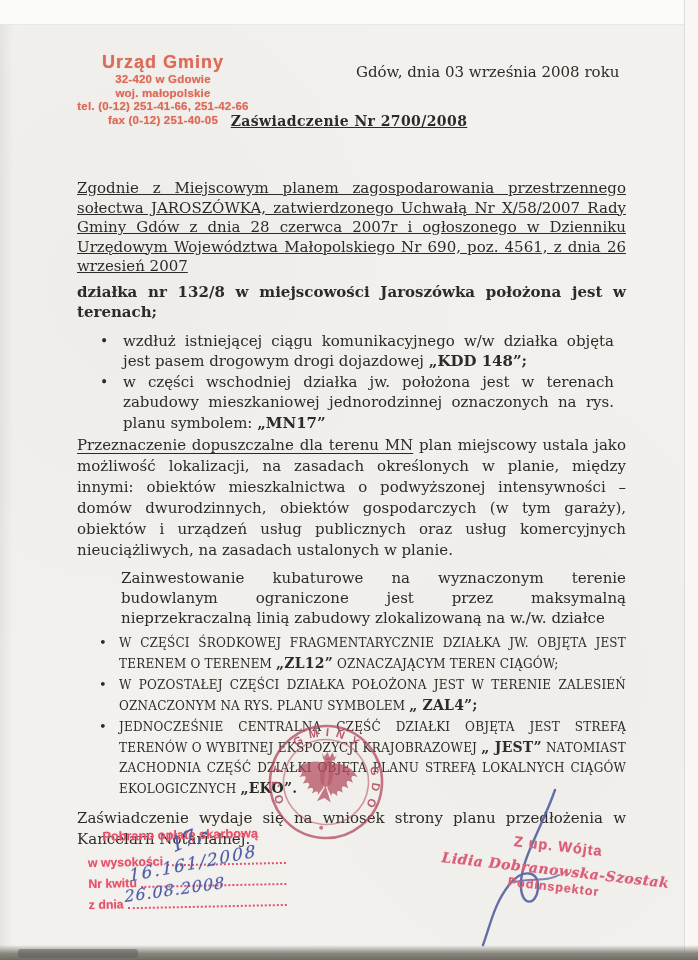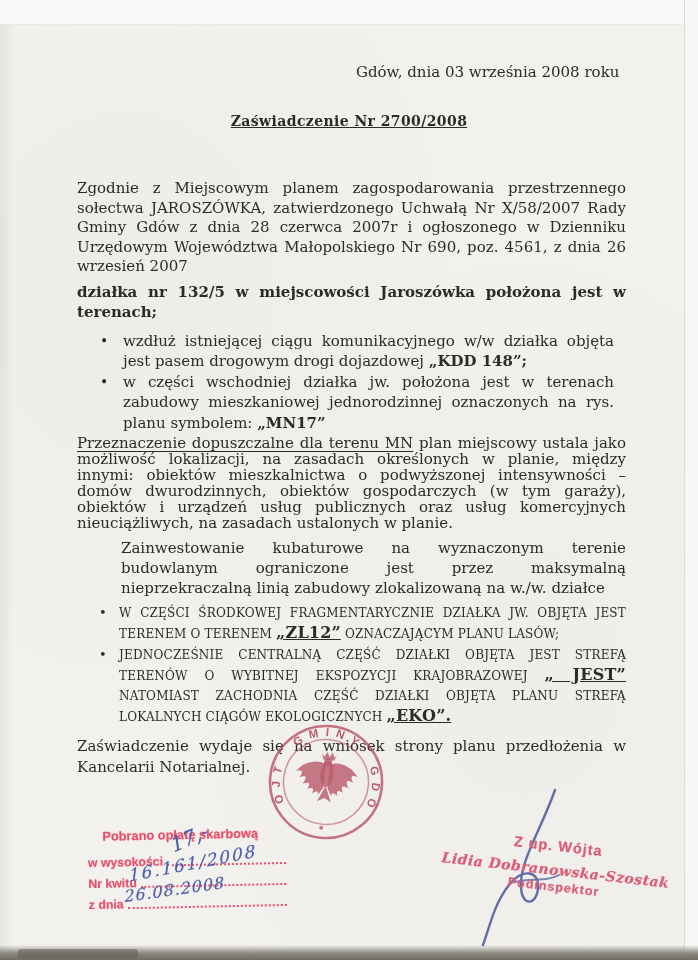--- a/index.html
+++ b/index.html
@@ -28,34 +28,34 @@
   .office-stamp .os-name{font-size:18px;font-weight:bold;letter-spacing:1px;}
   .office-stamp .os-line{font-size:11.5px;line-height:13.5px;font-weight:bold;letter-spacing:.2px;}
 
   .date-line{position:absolute;left:356px;top:63px;font-size:15px;text-align:center;}
   .doc-title{position:absolute;left:0;top:113px;width:100%;text-align:center;
     font-size:14px;font-weight:bold;letter-spacing:.4px;text-decoration:underline;}
 
   
   .content{position:absolute;left:77px;top:179px;width:549px;font-size:15px;line-height:19.5px;}
   .content p{margin:0;text-align:justify;}
-  .p-intro{line-height:19.5px;margin-bottom:5px !important;}
+  .p-intro{line-height:19.5px;margin-bottom:5px !important;text-decoration:underline;}
   .p-parcel{font-weight:bold;word-spacing:5px;line-height:20px;margin-bottom:9px !important;}
   ul.mn-list{margin:0 12px 2px 0;padding:0 0 0 46px;list-style:none;}
   ul.mn-list li{position:relative;text-align:justify;line-height:20.5px;}
   ul.mn-list li::before{content:"•";position:absolute;left:-23px;top:0;font-size:14px;}
   .u{text-decoration:underline;text-underline-offset:3px;}
-  .p-perm{line-height:16px;}
+  .p-perm{line-height:21px;}
   .p-boldstate{font-weight:bold;word-spacing:2px;line-height:20.5px;margin-top:1px !important;}
   .p-indent{margin:7px 0 0 44px !important;width:505px;line-height:20px;}
   ul.caps-list{margin:5px 0 0 0;padding:0 0 0 42px;list-style:none;
     font-size:12px;line-height:20px;letter-spacing:.2px;}
   ul.caps-list li{position:relative;text-align:justify;margin-bottom:1px;}
   ul.caps-list li::before{content:"•";position:absolute;left:-20px;top:0;font-size:13px;}
-  ul.caps-list b{font-size:16px;text-decoration:underline;}
+  ul.caps-list b{font-size:14px;}
   .p-closing{margin-top:9px !important;line-height:20.5px;}
 
   
   .seal{position:absolute;left:265px;top:721px;width:122px;height:122px;opacity:.88;transform:rotate(6deg);}
   .seal svg{width:100%;height:100%;}
   .seal .ring{fill:none;stroke:#b3485c;}
   .seal .seal-text{fill:#b3485c;font-family:"Liberation Sans",sans-serif;
     font-size:11.5px;font-weight:bold;letter-spacing:6.5px;word-spacing:9px;}
   .seal .eagle{fill:#b3485c;opacity:.82;}
 
@@ -86,41 +86,49 @@
 </head>
 <body>
 
 <div class="page">
 
   <div class="edge-top"></div>
   <div class="edge-right"></div>
   <div class="edge-bottom"></div>
   <div class="edge-bottom-smudge"></div>
 
+  <div class="office-stamp">
+    <div class="os-name">Urząd Gminy</div>
+    <div class="os-line">32-420 w Gdowie</div>
+    <div class="os-line">woj. małopolskie</div>
+    <div class="os-line">tel. (0-12) 251-41-66, 251-42-66</div>
+    <div class="os-line">fax (0-12) 251-40-05</div>
+  </div>
 
   <div class="date-line">Gdów, dnia 03 września 2008 roku</div>
   <div class="doc-title">Zaświadczenie Nr 2700/2008</div>
 
   <div class="content">
     <p class="p-intro">Zgodnie z Miejscowym planem zagospodarowania przestrzennego sołectwa JAROSZÓWKA, zatwierdzonego Uchwałą Nr X/58/2007 Rady Gminy Gdów z dnia 28 czerwca 2007r i ogłoszonego w Dzienniku Urzędowym Województwa Małopolskiego Nr 690, poz. 4561, z dnia 26 wrzesień 2007</p>
 
-    <p class="p-parcel">działka nr 132/5 w miejscowości Jaroszówka położona jest w terenach;</p>
+    <p class="p-parcel">działka nr 132/8 w miejscowości Jaroszówka położona jest w terenach;</p>
 
     <ul class="mn-list">
       <li><span>wzdłuż istniejącej ciągu komunikacyjnego w/w działka objęta jest pasem drogowym drogi dojazdowej </span><b>„KDD 148”;</b></li>
       <li><span>w części wschodniej działka jw. położona jest w terenach zabudowy mieszkaniowej jednorodzinnej oznaczonych na rys. planu symbolem: </span><b>„MN17”</b></li>
     </ul>
 
     <p class="p-perm"><span class="u">Przeznaczenie dopuszczalne dla terenu MN</span><span>  plan miejscowy ustala jako możliwość lokalizacji, na zasadach określonych w planie, między innymi: obiektów mieszkalnictwa o podwyższonej intensywności – domów dwurodzinnych, obiektów gospodarczych (w tym garaży), obiektów i urządzeń usług publicznych oraz usług komercyjnych nieuciążliwych, na zasadach ustalonych w planie.</span></p>
 
 
     <p class="p-indent">Zainwestowanie kubaturowe na wyznaczonym terenie budowlanym ograniczone jest przez maksymalną nieprzekraczalną linią zabudowy zlokalizowaną na w./w. działce</p>
 
     <ul class="caps-list">
-      <li><span>W CZĘŚCI ŚRODKOWEJ FRAGMENTARYCZNIE DZIAŁKA JW. OBJĘTA JEST TERENEM O TERENEM </span><b>„ZL12”</b><span> OZNACZAJĄCYM PLANU LASÓW;</span></li>
+      <li><span>W CZĘŚCI ŚRODKOWEJ FRAGMENTARYCZNIE DZIAŁKA JW. OBJĘTA JEST TERENEM O TERENEM </span><b>„ZL12”</b><span> OZNACZAJĄCYM TEREN CIĄGÓW;</span></li>
+      <li><span>W POZOSTAŁEJ CZĘŚCI DZIAŁKA POŁOŻONA JEST W TERENIE ZALESIEŃ OZNACZONYM NA RYS. PLANU SYMBOLEM </span><b>„ ZAL4”;</b></li>
       <li><span>JEDNOCZEŚNIE CENTRALNĄ CZĘŚĆ DZIAŁKI OBJĘTA JEST STREFĄ TERENÓW O WYBITNEJ EKSPOZYCJI KRAJOBRAZOWEJ </span><b>„ JEST”</b><span> NATOMIAST ZACHODNIA CZĘŚĆ DZIAŁKI OBJĘTA PLANU STREFĄ LOKALNYCH CIĄGÓW EKOLOGICZNYCH </span><b>„EKO”.</b></li>
     </ul>
 
     <p class="p-closing">Zaświadczenie wydaje się na wniosek strony planu przedłożenia w Kancelarii Notarialnej.</p>
   </div>
 
   <div class="seal">
     <svg viewBox="-61 -61 122 122">
       <circle class="ring" r="56" stroke-width="2.6" opacity="0.85"></circle>
       <circle class="ring" r="42.5" stroke-width="1.6" opacity="0.6"></circle>

